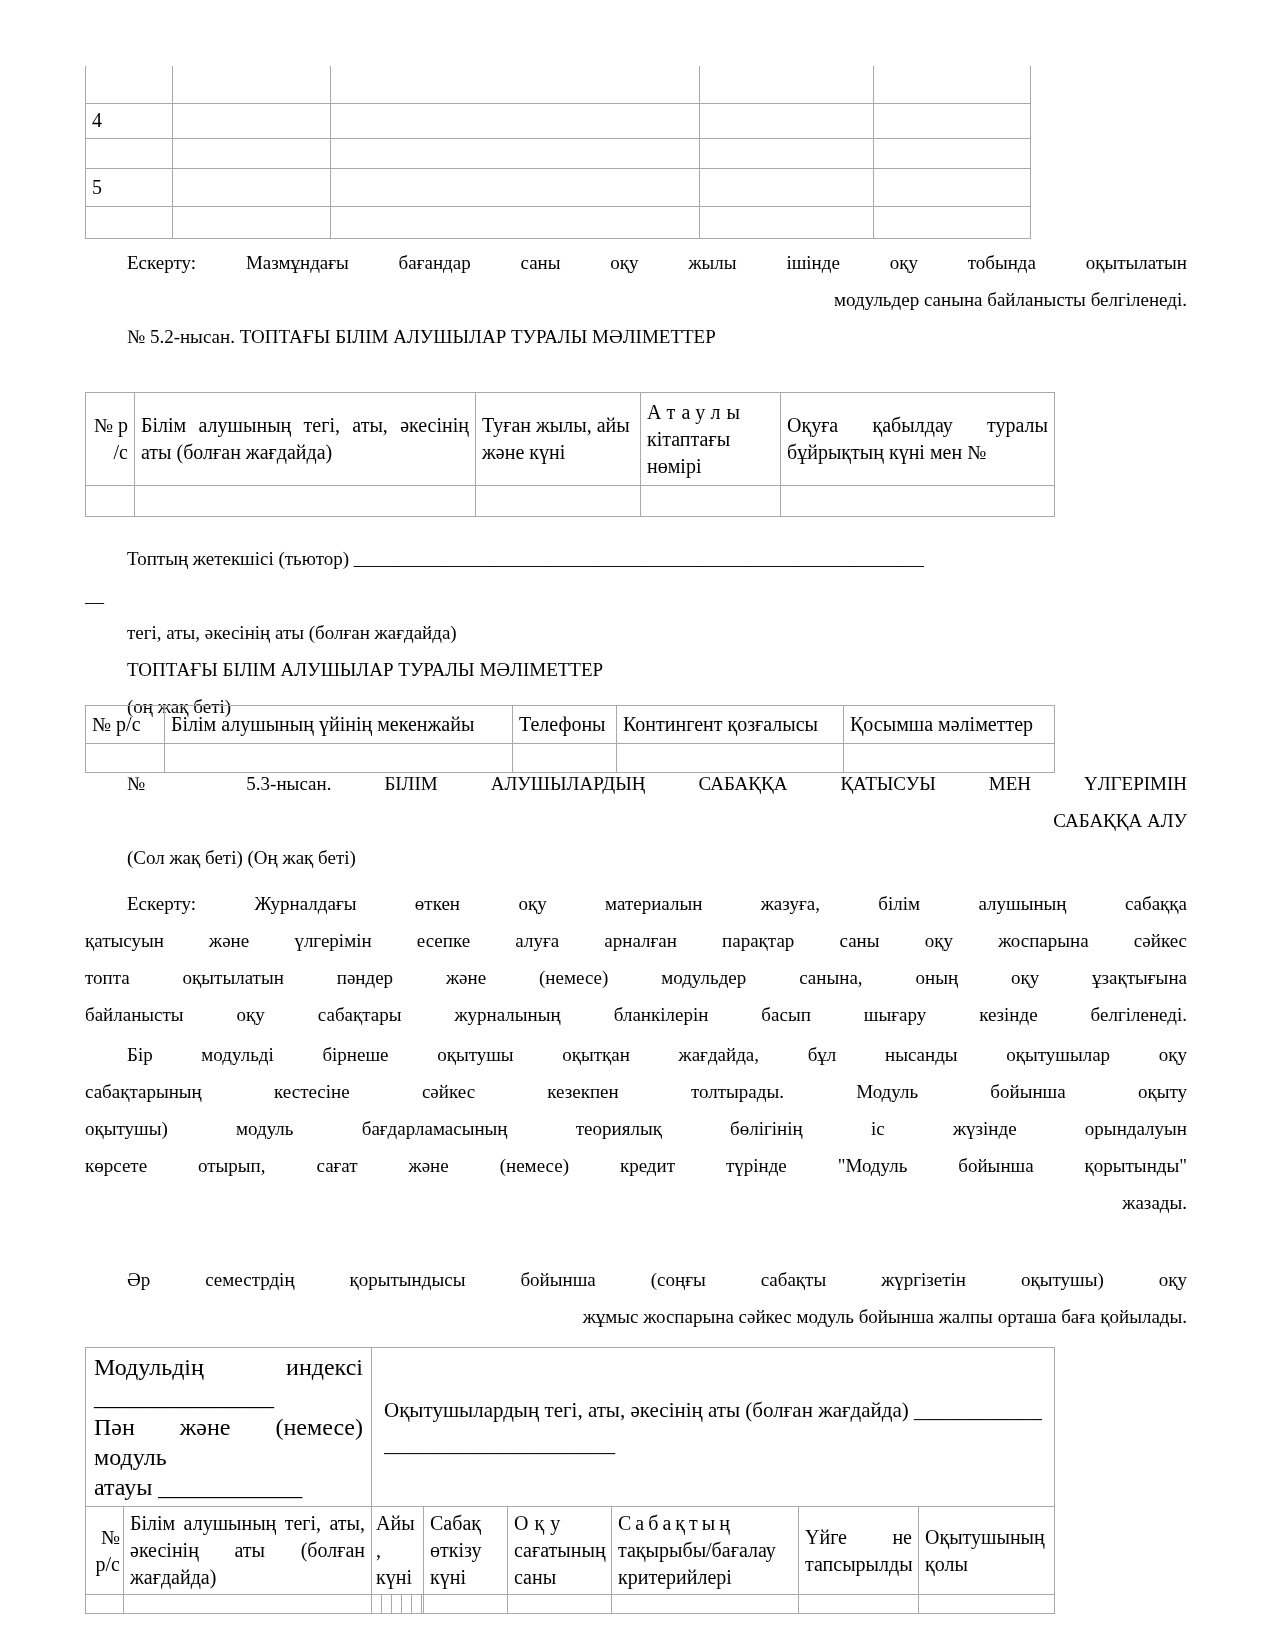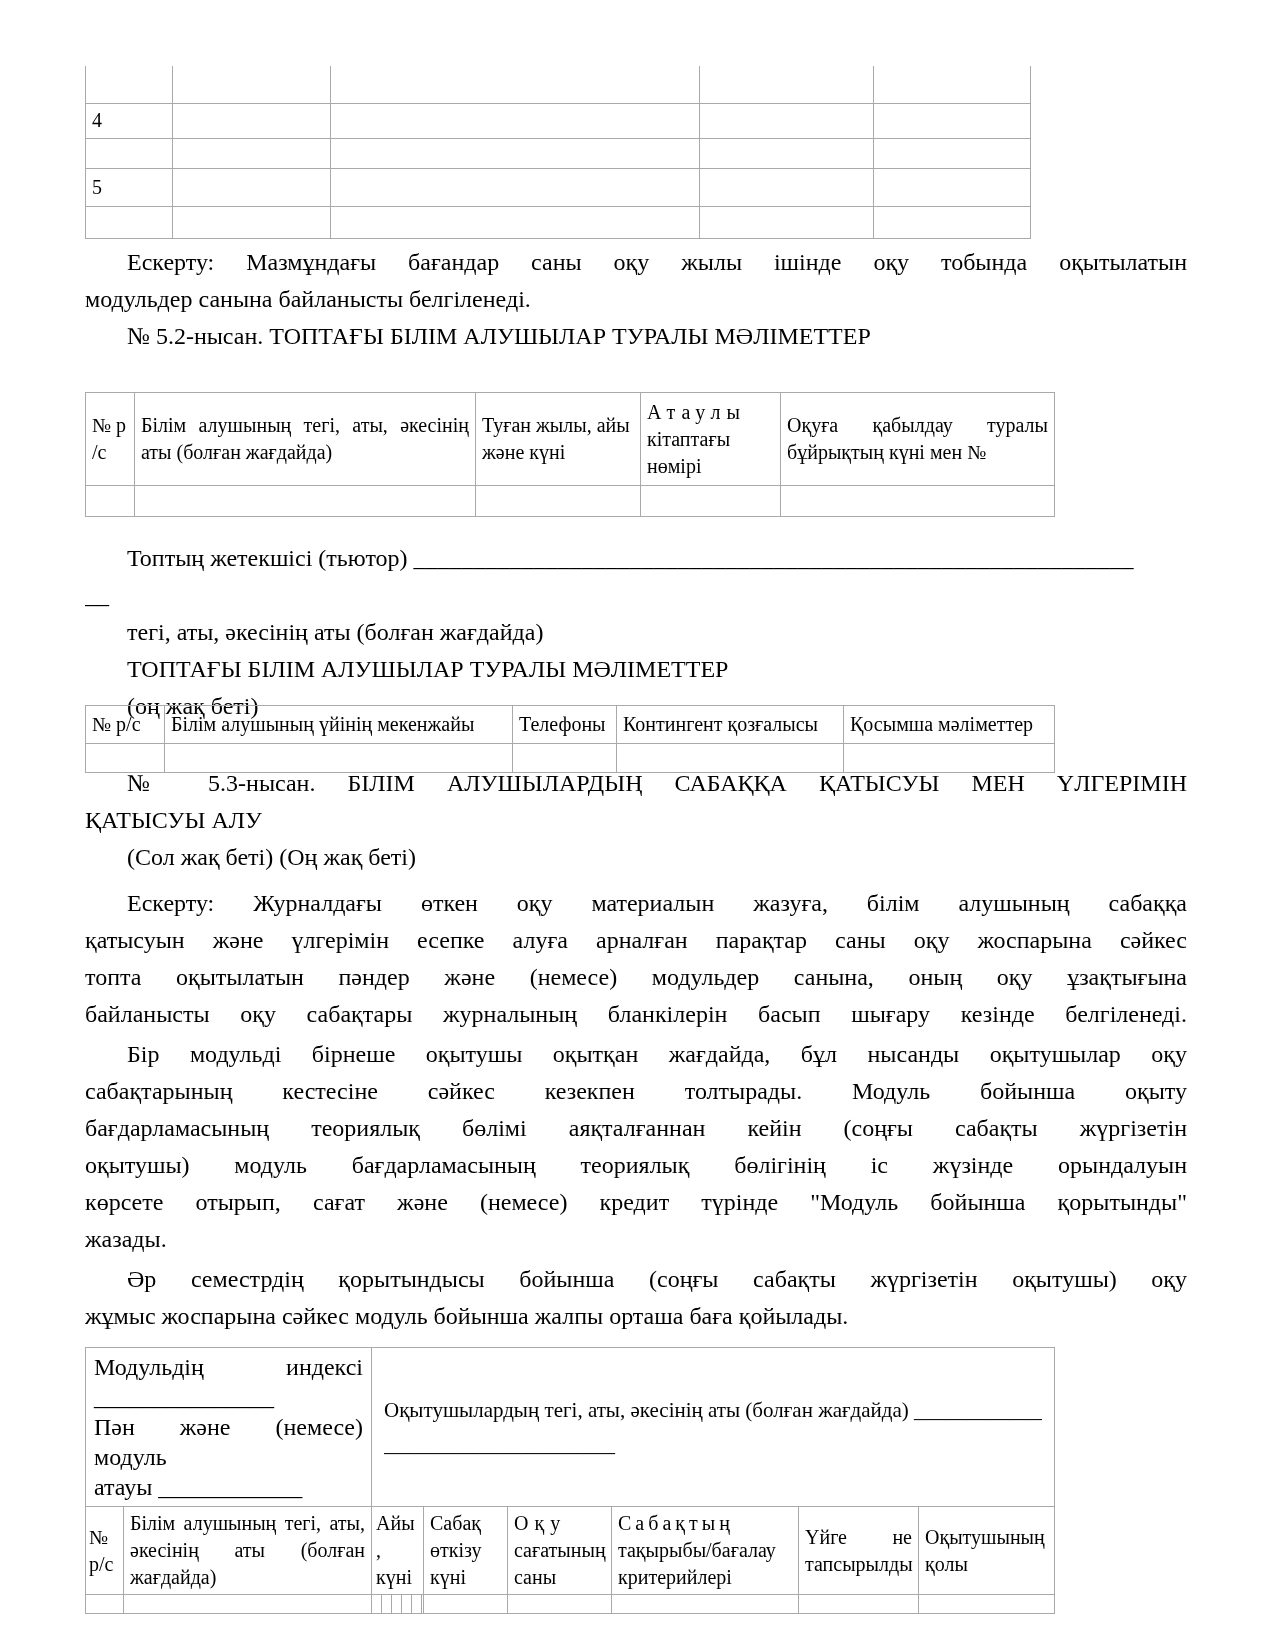--- a/index.html
+++ b/index.html
@@ -1,21 +1,21 @@
 <!DOCTYPE html>
 <html><head>
 <meta charset="utf-8">
 <style>
   html,body{margin:0;padding:0;background:#fff;}
   .page{position:relative;width:1275px;height:1650px;background:#fff;overflow:hidden;
         font-family:"Liberation Serif","DejaVu Serif",serif;color:#000;}
   .abs{position:absolute;left:85px;}
   
-  .ln{width:1102px;height:37px;line-height:37px;font-size:24px;white-space:nowrap;overflow:hidden;}
-  .wrapok{white-space:normal;}
+  .ln{width:1102px;height:37px;line-height:37px;font-size:19px;white-space:nowrap;overflow:hidden;}
+  .wrapok{white-space:normal;text-align:right;}
   .jl{white-space:normal;text-align:justify;text-align-last:justify;}
   .ind{text-indent:42px;}
   
   table.t{border-collapse:collapse;table-layout:fixed;}
   table.t td{border:1px solid #a9a9a9;vertical-align:middle;font-size:20px;line-height:27px;
              padding:3px 6px;overflow:hidden;word-wrap:normal;}
   tr.r0 td{border-top:none;}
   td.bb0{border-bottom:none;}
   td.vt{vertical-align:top;}
   td.just{text-align:justify;}
@@ -143,35 +143,34 @@
           <td></td>
           <td></td>
           <td></td>
           <td></td>
     </tr>
   </tbody>
     </table>
 
   <div class="abs" style="top:765px;">
     <div class="ln jl ind">№ 5.3-нысан. БІЛІМ АЛУШЫЛАРДЫҢ САБАҚҚА ҚАТЫСУЫ МЕН ҮЛГЕРІМІН</div>
-    <div class="ln wrapok">ҚАТЫСУЫ АЛУ</div>
+    <div class="ln wrapok">САБАҚҚА АЛУ</div>
     <div class="ln ind">(Сол жақ беті) (Оң жақ беті)</div>
   </div>
 
   <div class="abs" style="top:885px;">
     <div class="ln jl ind">Ескерту: Журналдағы өткен оқу материалын жазуға, білім алушының сабаққа</div>
     <div class="ln jl">қатысуын және үлгерімін есепке алуға арналған парақтар саны оқу жоспарына сәйкес</div>
     <div class="ln jl">топта оқытылатын пәндер және (немесе) модульдер санына, оның оқу ұзақтығына</div>
     <div class="ln jl">байланысты оқу сабақтары журналының бланкілерін басып шығару кезінде белгіленеді.</div>
   </div>
 
   <div class="abs" style="top:1036px;">
     <div class="ln jl ind">Бір модульді бірнеше оқытушы оқытқан жағдайда, бұл нысанды оқытушылар оқу</div>
     <div class="ln jl">сабақтарының кестесіне сәйкес кезекпен толтырады. Модуль бойынша оқыту</div>
-    <div class="ln jl">бағдарламасының теориялық бөлімі аяқталғаннан кейін (соңғы сабақты жүргізетін</div>
     <div class="ln jl">оқытушы) модуль бағдарламасының теориялық бөлігінің іс жүзінде орындалуын</div>
     <div class="ln jl">көрсете отырып, сағат және (немесе) кредит түрінде "Модуль бойынша қорытынды"</div>
     <div class="ln wrapok">жазады.</div>
   </div>
 
   <div class="abs" style="top:1261px;">
     <div class="ln jl ind">Әр семестрдің қорытындысы бойынша (соңғы сабақты жүргізетін оқытушы) оқу</div>
     <div class="ln wrapok">жұмыс жоспарына сәйкес модуль бойынша жалпы орташа баға қойылады.</div>
   </div>
 

